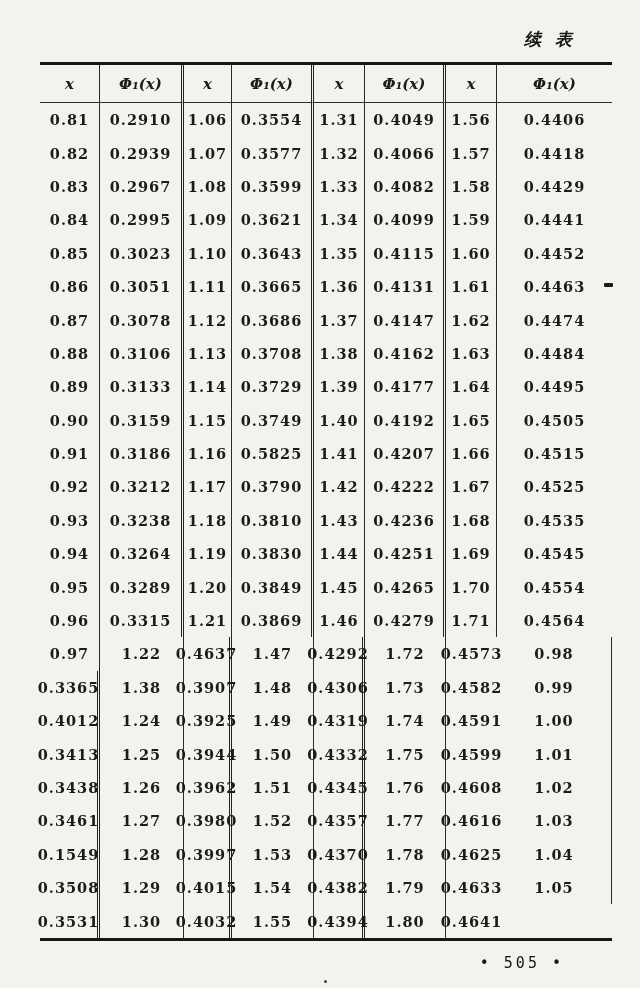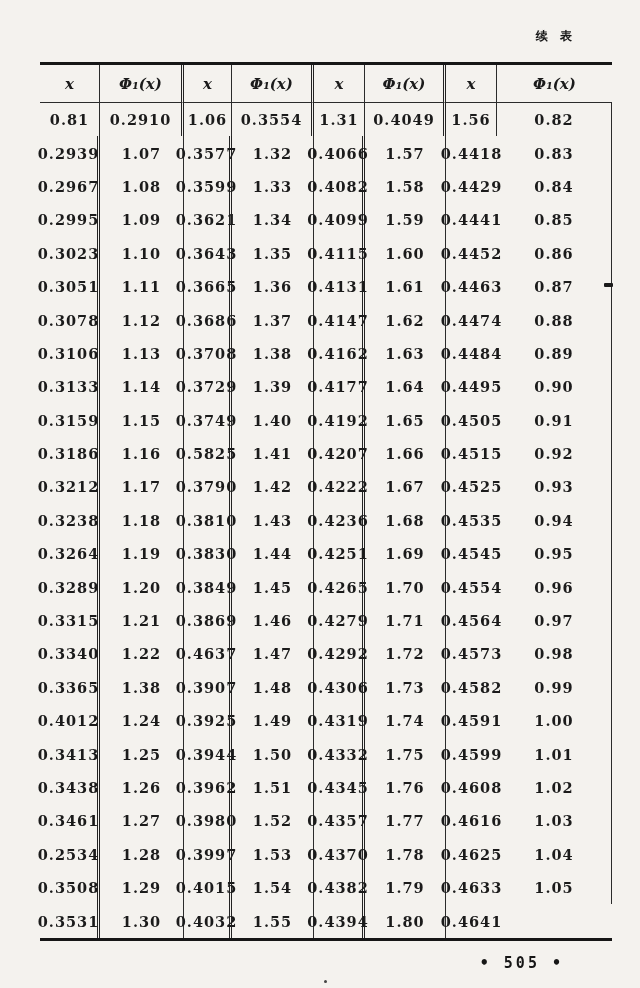--- a/index.html
+++ b/index.html
@@ -4,22 +4,23 @@
 <style>
   html,body{margin:0;padding:0;}
   body{
     width:640px;height:988px;position:relative;
     background:#f4f2ee;
     font-family:"DejaVu Serif","Liberation Serif",serif;
     color:#1b1b1b;overflow:hidden;
   }
   .continued-label{
     position:absolute;top:28px;right:64px;
-    font-size:12px;font-weight:700;letter-spacing:4px;
+    font-size:17px;font-weight:700;letter-spacing:4px;
     color:#161616;
+    font-style:italic;
   }
   .norm-table{
     position:absolute;left:40px;top:62px;width:572px;
     display:grid;
     grid-template-columns:60px 84px 48px 82px 51px 81px 51px 1fr;
     grid-template-rows:38px;
     grid-auto-rows:33.4px;
     border-top:3px solid #161616;
     border-bottom:3px solid #161616;
     background:transparent;
@@ -32,21 +33,21 @@
   
   .c0,.c2,.c4,.c6{border-right:1px solid #2b2b2b;}
   .c1,.c3,.c5{border-right:3px double #222;}
   .c7{border-right:none;}
   .hcell{
     border-bottom:1px solid #2b2b2b;
     font-style:italic;font-size:15px;font-weight:700;letter-spacing:0;
   }
   .page-number{
     position:absolute;right:76px;bottom:16px;
-    font-size:15px;font-weight:700;letter-spacing:3px;
+    font-size:15px;font-weight:400;letter-spacing:3px;
     color:#161616;font-family:"DejaVu Sans Mono","Liberation Mono",monospace;
   }
   .artifact-dash{
     position:absolute;left:604px;top:283px;width:9px;height:4px;
     background:#1b1b1b;border-radius:1px;
   }
   .artifact-dot{
     position:absolute;left:324px;top:980px;width:3px;height:3px;
     background:#444;border-radius:50%;
   }
@@ -65,20 +66,21 @@
   <div class="cell hcell c5">Φ₁(x)</div>
   <div class="cell hcell c6">x</div>
   <div class="cell hcell c7">Φ₁(x)</div>
 <div class="cell c0">0.81</div>
     <div class="cell c1">0.2910</div>
     <div class="cell c2">1.06</div>
     <div class="cell c3">0.3554</div>
     <div class="cell c4">1.31</div>
     <div class="cell c5">0.4049</div>
     <div class="cell c6">1.56</div>
+    <div class="cell c7">0.4406</div>
     <div class="cell c0">0.82</div>
     <div class="cell c1">0.2939</div>
     <div class="cell c2">1.07</div>
     <div class="cell c3">0.3577</div>
     <div class="cell c4">1.32</div>
     <div class="cell c5">0.4066</div>
     <div class="cell c6">1.57</div>
     <div class="cell c7">0.4418</div>
     <div class="cell c0">0.83</div>
     <div class="cell c1">0.2967</div>
@@ -186,21 +188,20 @@
     <div class="cell c7">0.4554</div>
     <div class="cell c0">0.96</div>
     <div class="cell c1">0.3315</div>
     <div class="cell c2">1.21</div>
     <div class="cell c3">0.3869</div>
     <div class="cell c4">1.46</div>
     <div class="cell c5">0.4279</div>
     <div class="cell c6">1.71</div>
     <div class="cell c7">0.4564</div>
     <div class="cell c0">0.97</div>
-    <div class="cell c1">0.3340</div>
     <div class="cell c2">1.22</div>
     <div class="cell c3">0.4637</div>
     <div class="cell c4">1.47</div>
     <div class="cell c5">0.4292</div>
     <div class="cell c6">1.72</div>
     <div class="cell c7">0.4573</div>
     <div class="cell c0">0.98</div>
     <div class="cell c1">0.3365</div>
     <div class="cell c2">1.38</div>
     <div class="cell c3">0.3907</div>
@@ -234,21 +235,21 @@
     <div class="cell c7">0.4608</div>
     <div class="cell c0">1.02</div>
     <div class="cell c1">0.3461</div>
     <div class="cell c2">1.27</div>
     <div class="cell c3">0.3980</div>
     <div class="cell c4">1.52</div>
     <div class="cell c5">0.4357</div>
     <div class="cell c6">1.77</div>
     <div class="cell c7">0.4616</div>
     <div class="cell c0">1.03</div>
-    <div class="cell c1">0.2534</div>
+    <div class="cell c1">0.1549</div>
     <div class="cell c2">1.28</div>
     <div class="cell c3">0.3997</div>
     <div class="cell c4">1.53</div>
     <div class="cell c5">0.4370</div>
     <div class="cell c6">1.78</div>
     <div class="cell c7">0.4625</div>
     <div class="cell c0">1.04</div>
     <div class="cell c1">0.3508</div>
     <div class="cell c2">1.29</div>
     <div class="cell c3">0.4015</div>

